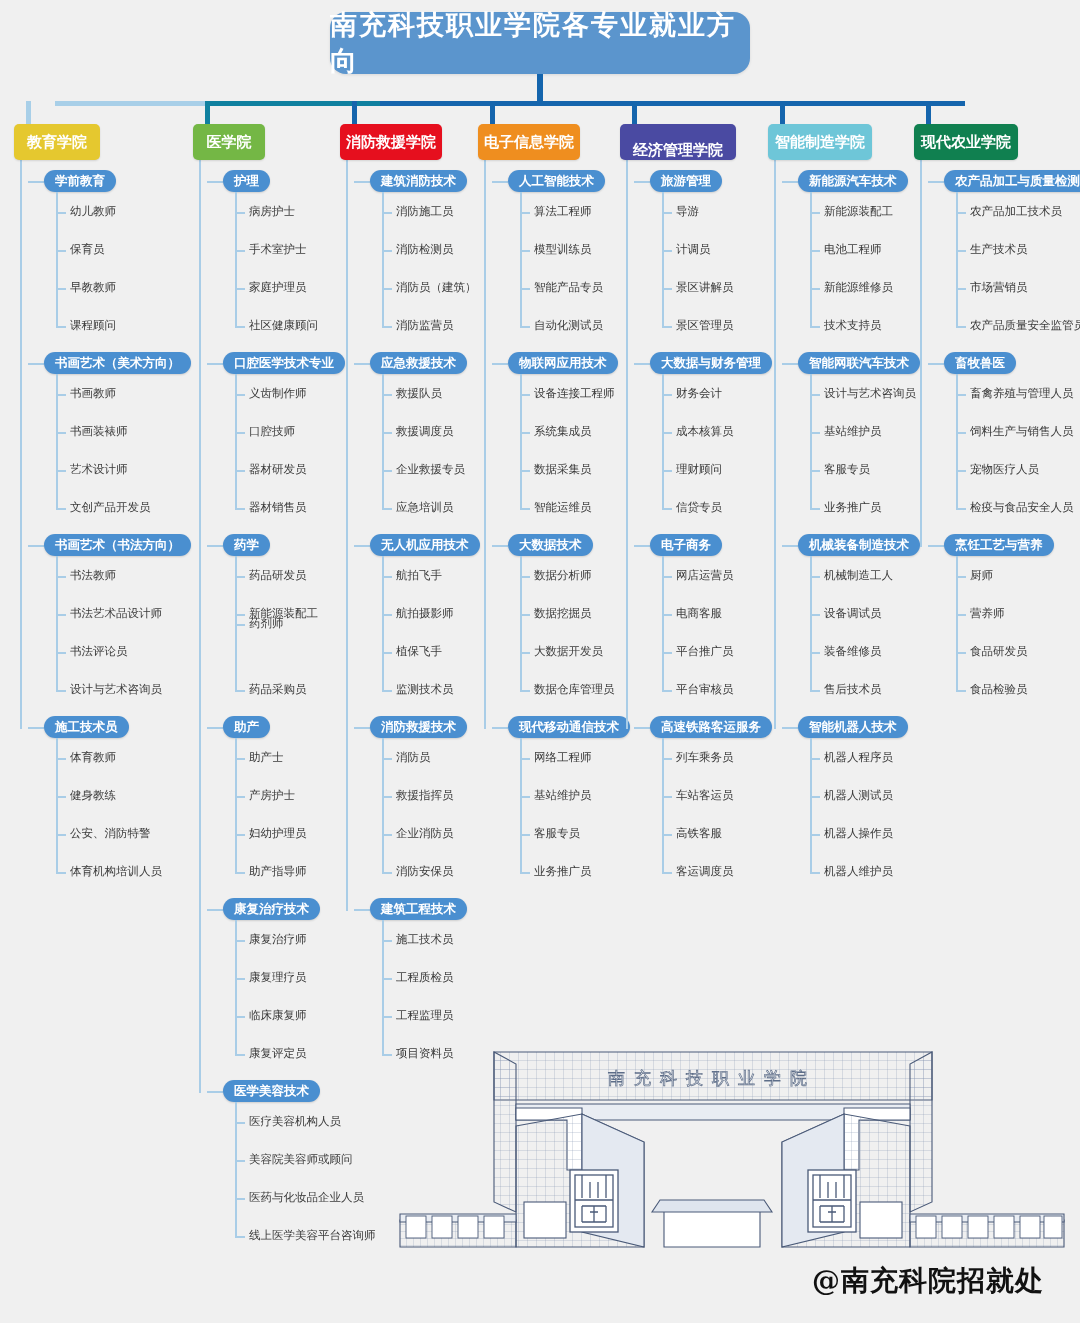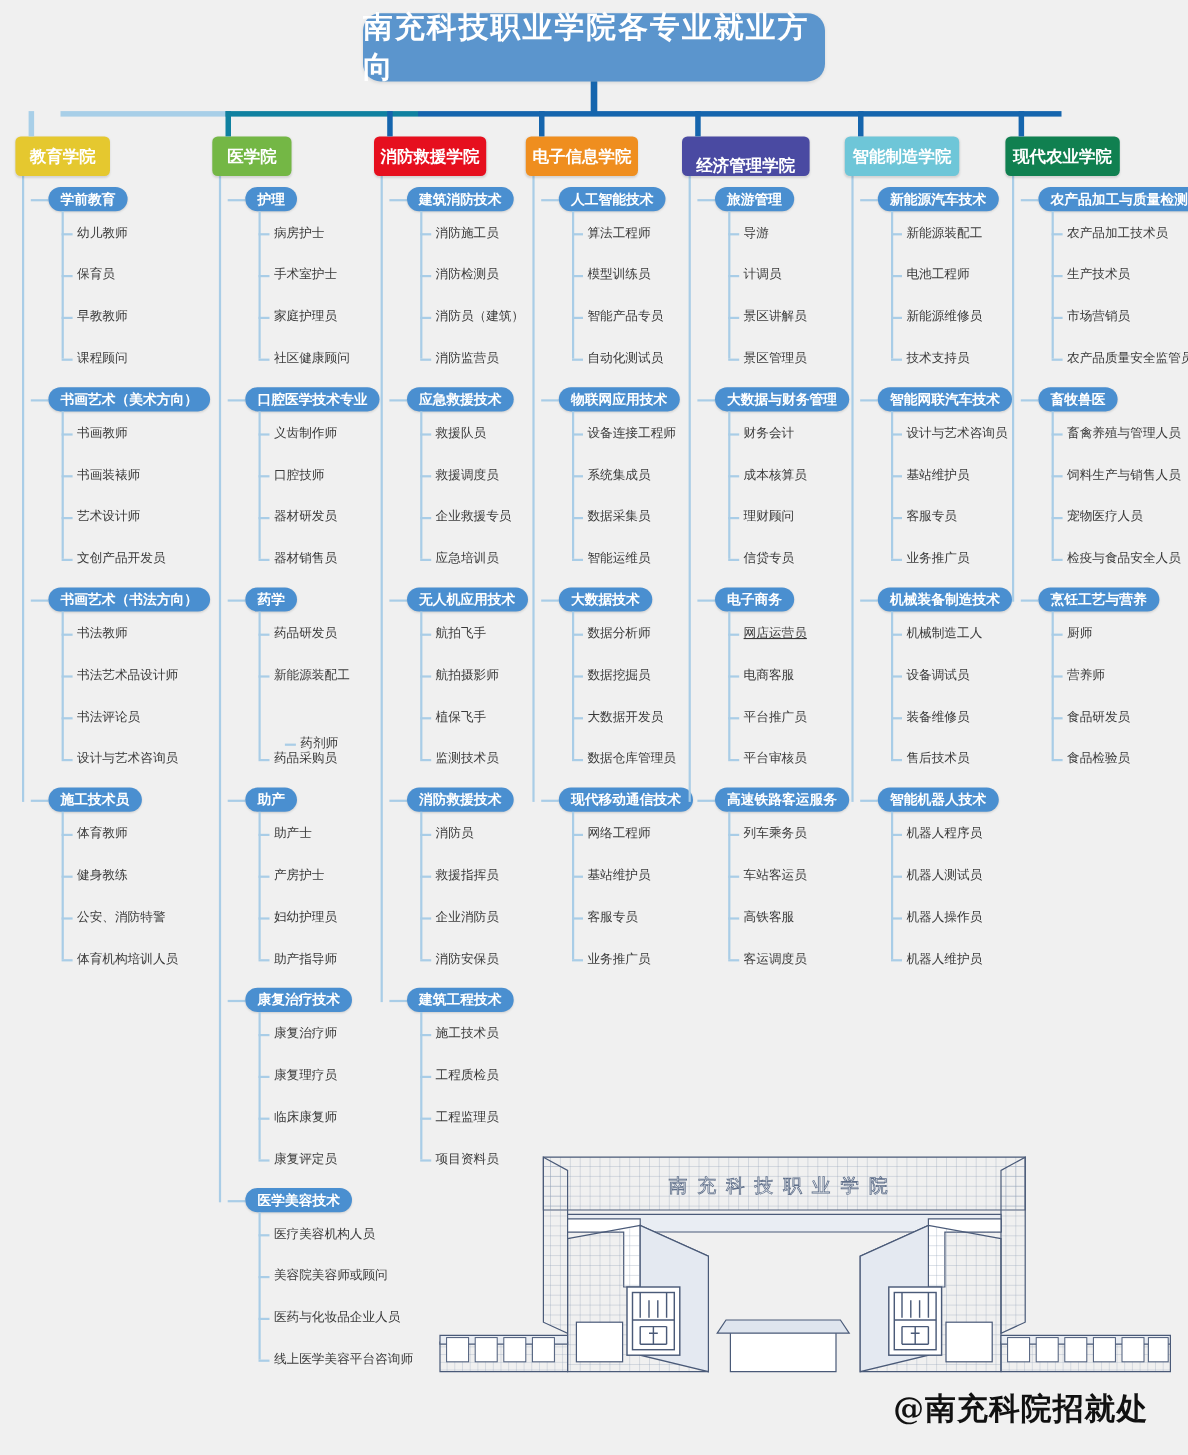--- a/index.html
+++ b/index.html
@@ -110,21 +110,21 @@
         <div class="subspine" style="left: 36px; top: 32px; height: 134px;"></div>
         <div class="major-wrap" style="top: 192px;"><div class="elbow"></div><div class="major">口腔医学技术专业</div></div>
         <div class="job" style="top: 226px;"><span class="tick"></span><span>义齿制作师</span></div>
         <div class="job" style="top: 264px;"><span class="tick"></span><span>口腔技师</span></div>
         <div class="job" style="top: 302px;"><span class="tick"></span><span>器材研发员</span></div>
         <div class="job" style="top: 340px;"><span class="tick"></span><span>器材销售员</span></div>
         <div class="subspine" style="left: 36px; top: 214px; height: 134px;"></div>
         <div class="major-wrap" style="top: 374px;"><div class="elbow"></div><div class="major">药学</div></div>
         <div class="job" style="top: 408px;"><span class="tick"></span><span>药品研发员</span></div>
         <div class="job" style="top: 446px;"><span class="tick"></span><span>新能源装配工</span></div>
-        <div class="job" style="top: 508px; margin-left: 24px;"><span class="tick"></span><span>药剂师</span></div>
+        <div class="job" style="top: 456px;"><span class="tick"></span><span>药剂师</span></div>
         <div class="job" style="top: 522px;"><span class="tick"></span><span>药品采购员</span></div>
         <div class="subspine" style="left: 36px; top: 396px; height: 134px;"></div>
         <div class="major-wrap" style="top: 556px;"><div class="elbow"></div><div class="major">助产</div></div>
         <div class="job" style="top: 590px;"><span class="tick"></span><span>助产士</span></div>
         <div class="job" style="top: 628px;"><span class="tick"></span><span>产房护士</span></div>
         <div class="job" style="top: 666px;"><span class="tick"></span><span>妇幼护理员</span></div>
         <div class="job" style="top: 704px;"><span class="tick"></span><span>助产指导师</span></div>
         <div class="subspine" style="left: 36px; top: 578px; height: 134px;"></div>
         <div class="major-wrap" style="top: 738px;"><div class="elbow"></div><div class="major">康复治疗技术</div></div>
         <div class="job" style="top: 772px;"><span class="tick"></span><span>康复治疗师</span></div>
@@ -207,21 +207,21 @@
         <div class="job" style="top: 120px;"><span class="tick"></span><span>景区讲解员</span></div>
         <div class="job" style="top: 158px;"><span class="tick"></span><span>景区管理员</span></div>
         <div class="subspine" style="left: 36px; top: 32px; height: 134px;"></div>
         <div class="major-wrap" style="top: 192px;"><div class="elbow"></div><div class="major">大数据与财务管理</div></div>
         <div class="job" style="top: 226px; font-family: Liberation Mono, monospace;"><span class="tick"></span><span>财务会计</span></div>
         <div class="job" style="top: 264px;"><span class="tick"></span><span>成本核算员</span></div>
         <div class="job" style="top: 302px;"><span class="tick"></span><span>理财顾问</span></div>
         <div class="job" style="top: 340px;"><span class="tick"></span><span>信贷专员</span></div>
         <div class="subspine" style="left: 36px; top: 214px; height: 134px;"></div>
         <div class="major-wrap" style="top: 374px;"><div class="elbow"></div><div class="major">电子商务</div></div>
-        <div class="job" style="top: 408px; text-decoration: underline;"><span class="tick"></span><span>网店运营员</span></div>
+        <div class="job" style="top: 408px;"><span class="tick"></span><span>网店运营员</span></div>
         <div class="job" style="top: 446px;"><span class="tick"></span><span>电商客服</span></div>
         <div class="job" style="top: 484px; font-family: Liberation Mono, monospace;"><span class="tick"></span><span>平台推广员</span></div>
         <div class="job" style="top: 522px;"><span class="tick"></span><span>平台审核员</span></div>
         <div class="subspine" style="left: 36px; top: 396px; height: 134px;"></div>
         <div class="major-wrap" style="top: 556px;"><div class="elbow"></div><div class="major">高速铁路客运服务</div></div>
         <div class="job" style="top: 590px;"><span class="tick"></span><span>列车乘务员</span></div>
         <div class="job" style="top: 628px;"><span class="tick"></span><span>车站客运员</span></div>
         <div class="job" style="top: 666px;"><span class="tick"></span><span>高铁客服</span></div>
         <div class="job" style="top: 704px;"><span class="tick"></span><span>客运调度员</span></div>
         <div class="subspine" style="left: 36px; top: 578px; height: 134px;"></div>

